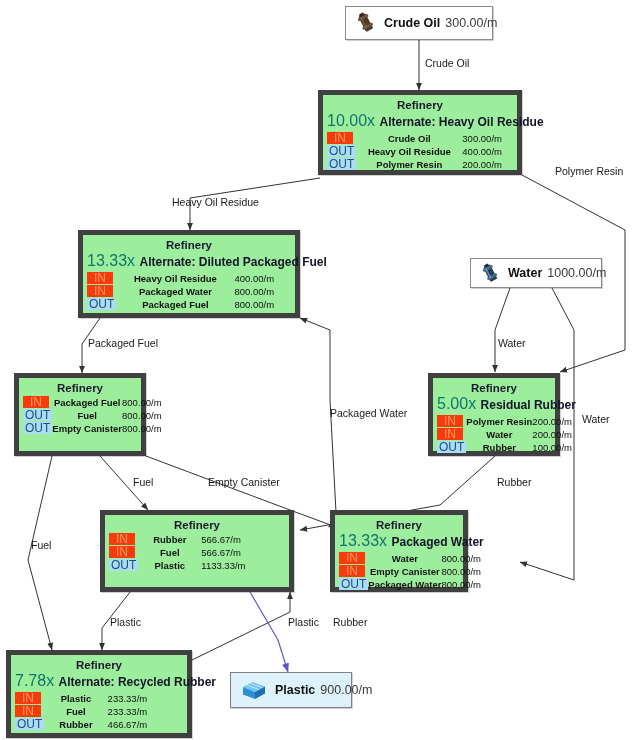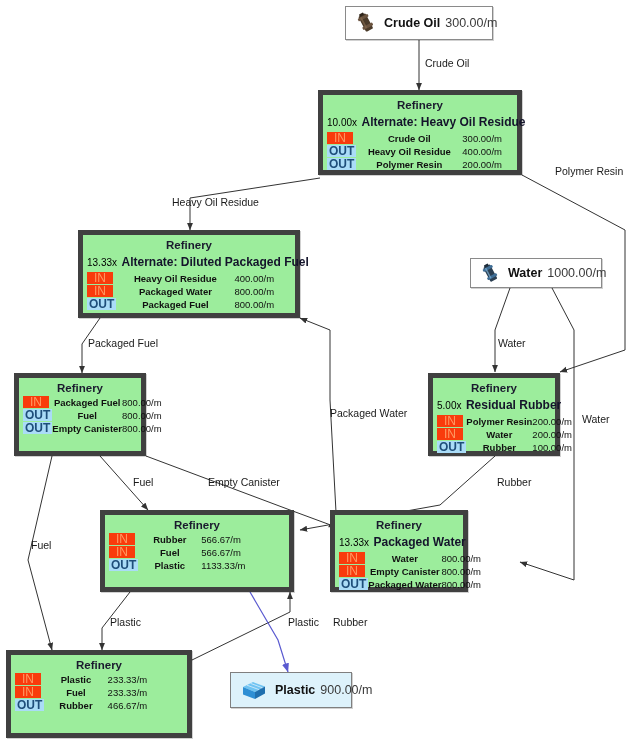--- a/index.html
+++ b/index.html
@@ -33,32 +33,32 @@
     box-shadow:1px 1px 0 rgba(0,0,0,.18);
     padding:3px 4px 3px 4px;
   }
   .mtitle{
     text-align:center;font-size:11.5px;font-weight:bold;color:#1a1a2e;
     line-height:14px;margin-bottom:1px;
   }
   .msub{
     text-align:center;line-height:15px;white-space:nowrap;margin-bottom:2px;
   }
-  .msub .mult{font-size:10px;font-weight:normal;color:#000000;}
+  .msub .mult{font-size:16px;font-weight:normal;color:#0f766e;}
   .msub .rname{font-size:12px;font-weight:bold;color:#14142b;}
 
   table.items{border-collapse:collapse;width:100%;}
   table.items td{padding:0;font-size:9.5px;line-height:13px;color:#111;white-space:nowrap;}
   td.badgecell{width:1%;padding-right:3px;}
   .badge{
     display:inline-block;min-width:22px;text-align:center;
     font-size:12px;line-height:12px;padding:0 2px;font-weight:normal;
   }
   .badge.in{background:#f93b0c;color:#ff9a63;}
-  .badge.out{background:#aadcf7;color:#1e4e7a;font-weight:bold;}
+  .badge.out{background:#aadcf7;color:#1e4e7a;}
   td.iname{text-align:center;font-weight:bold;padding:0 4px;}
   td.irate{text-align:left;font-weight:normal;color:#222;padding-left:2px;}
 
   
   .elabel{
     position:absolute;font-size:10.5px;color:#1a1a1a;white-space:nowrap;
     line-height:12px;
   }
 
   
@@ -313,20 +313,24 @@
         <td class="badgecell"><span class="badge out">OUT</span></td>
         <td class="iname">Packaged Water</td>
         <td class="irate">800.00/m</td>
       </tr>
     </tbody>
       </table>
   </div>
 
   <div class="machine" style="left:6px;top:650px;width:186px;height:88px;">
     <div class="mtitle">Refinery</div>
+    <div class="msub">
+      <span class="mult">7.78x</span>
+      <span class="rname">Alternate: Recycled Rubber</span>
+    </div>
     <table class="items">
       <tbody>
           <tr>
         <td class="badgecell"><span class="badge in">IN</span></td>
         <td class="iname">Plastic</td>
         <td class="irate">233.33/m</td>
       </tr>
       <tr>
         <td class="badgecell"><span class="badge in">IN</span></td>
         <td class="iname">Fuel</td>

